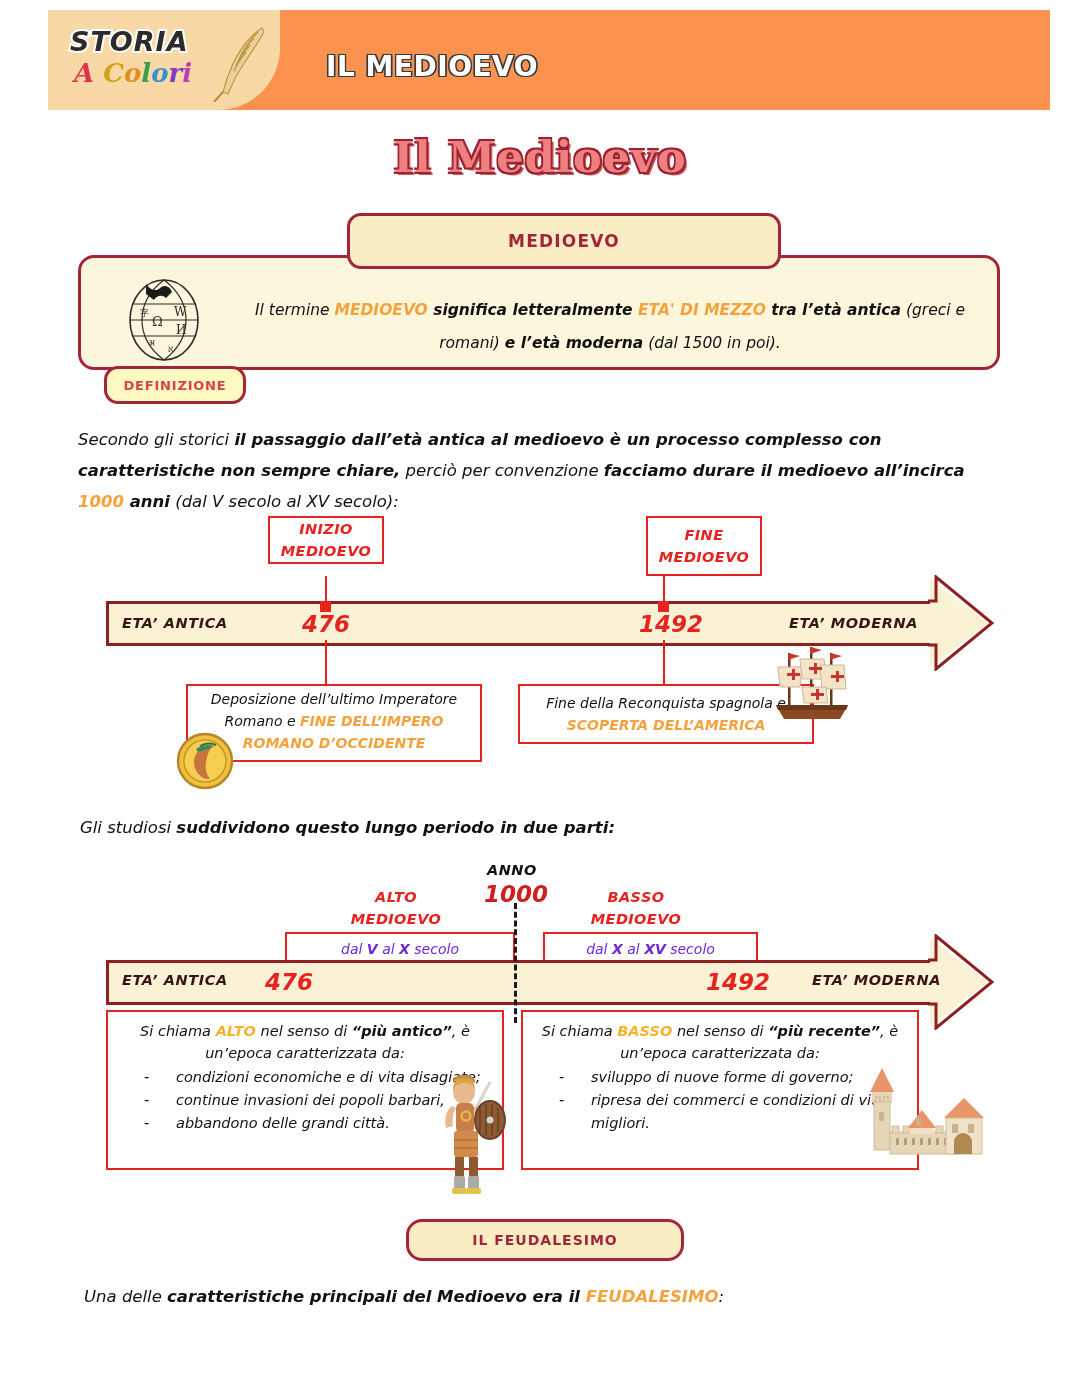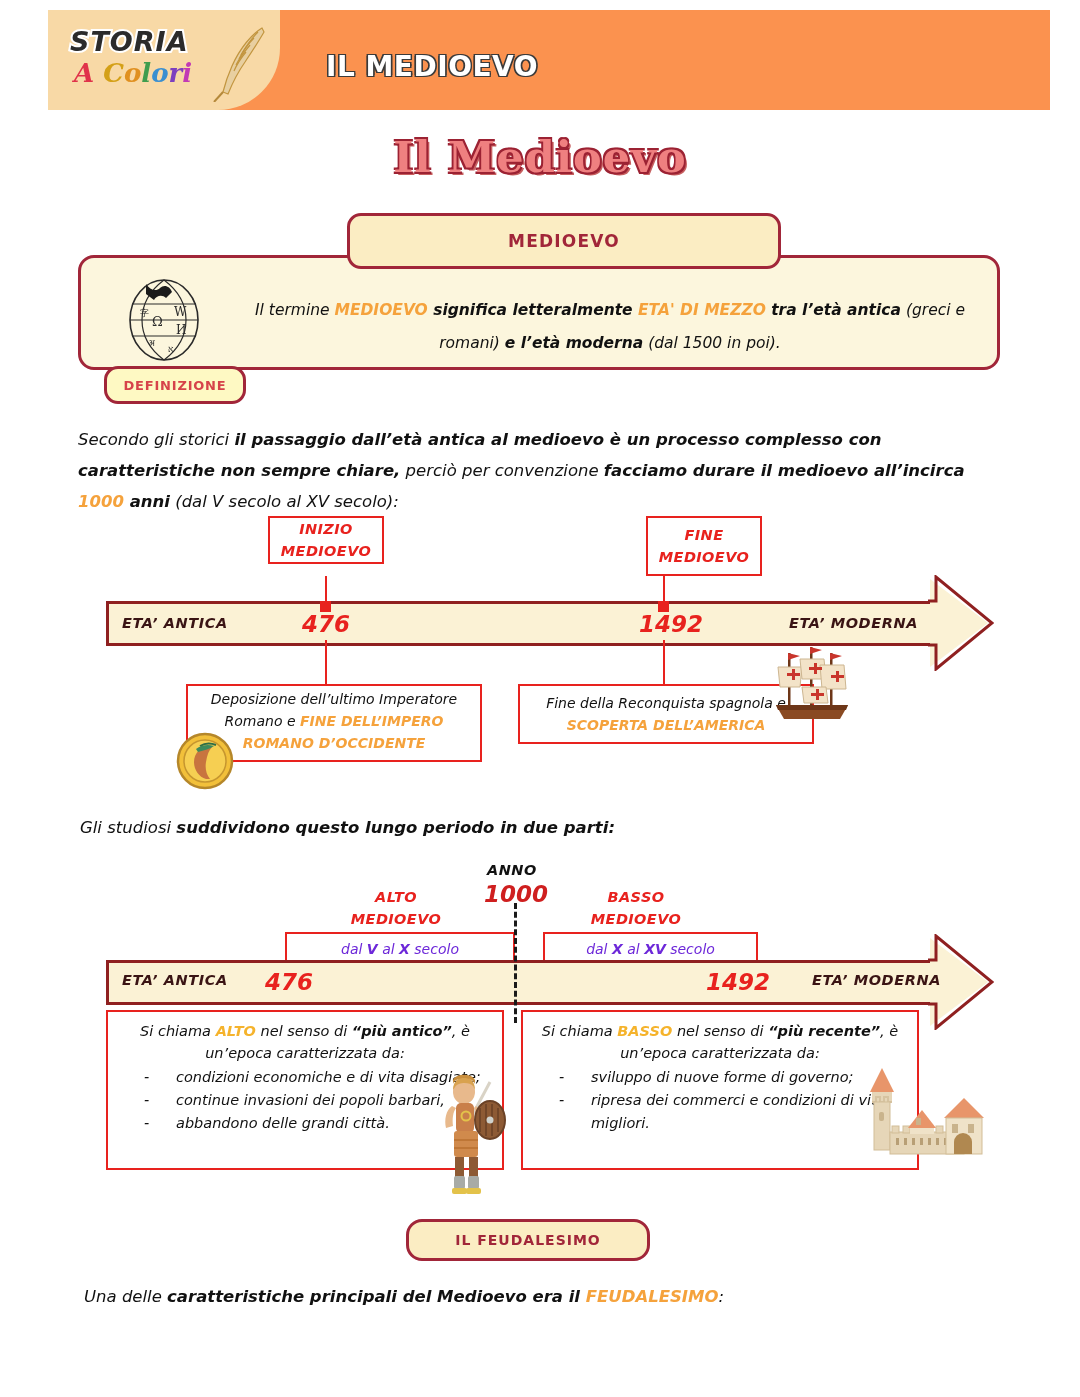--- a/index.html
+++ b/index.html
@@ -335,21 +335,21 @@
     content: "-";
     position: absolute;
     left: 24px;
     color: #111111;
   }
 
   
   .feud-pill {
     position: absolute;
     left: 406px; top: 1219px;
-    width: 244px; height: 42px;
+    width: 278px; height: 42px;
     background: #fbedc3;
     border: 3px solid #a12639;
     border-radius: 16px;
     display: flex; align-items: center; justify-content: center;
   }
   .feud-pill-label {
     font-family: "DejaVu Sans", sans-serif;
     font-weight: bold;
     font-size: 14px;
     letter-spacing: 1px;

